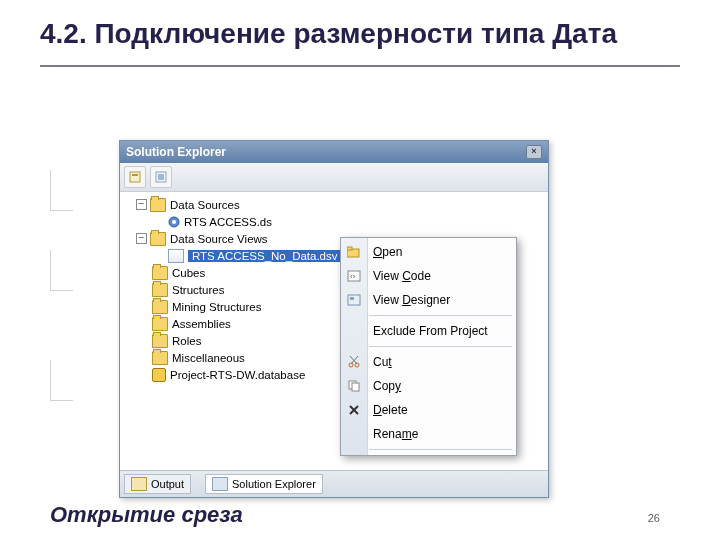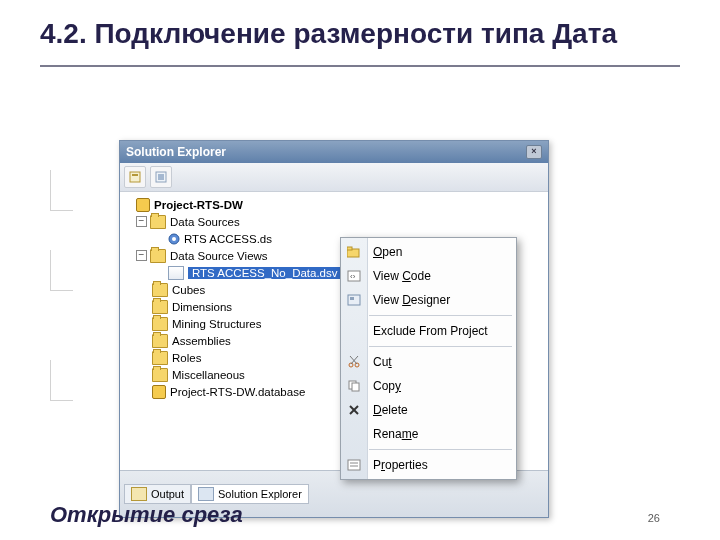--- a/index.html
+++ b/index.html
@@ -98,23 +98,23 @@
   .icon-blue svg{display:block}
   .icon-dsv { width:14px; height:12px; margin-right:4px; background:linear-gradient(#fff,#e7ecf3); border:1px solid #8ea2bc;}
   .sel {
     background:#316ac5;
     color:#fff;
     padding:0 4px;
   }
   .bottombar {
     background: linear-gradient(#e7ebf0,#d6dde6);
     border-top:1px solid #b9c2ce;
-    padding:13px 4px;
+    padding:3px 4px;
     display:flex;
-    gap:0;
+    gap:14px;
     font-size:11px;
   }
   .tab {
     background:#edf1f6;
     border:1px solid #b5becb;
     padding:2px 6px;
     display:flex;
     align-items:center;
     gap:4px;
   }
@@ -211,25 +211,20 @@
             <line x1="3" y1="4" x2="9" y2="4" stroke="#5a7da8"></line>
             <line x1="3" y1="6" x2="9" y2="6" stroke="#5a7da8"></line>
             <line x1="3" y1="8" x2="9" y2="8" stroke="#5a7da8"></line>
           </svg>
       </div>
     </div>
 
     <div class="tree">
       <div class="tree-row">
         <span class="indent"></span>
-        <span class="icon-db"></span>
-        <b>Project-RTS-DW</b>
-      </div>
-      <div class="tree-row">
-        <span class="indent"></span>
         <span class="expander">−</span>
         <span class="folder-yellow"></span>
         <span>Data Sources</span>
       </div>
       <div class="tree-row">
         <span class="indent"></span>
           <span class="indent"></span>
           <span class="indent"></span>
         <span class="icon-blue">
             <svg width="12" height="12">
@@ -255,21 +250,21 @@
       <div class="tree-row">
         <span class="indent"></span>
           <span class="indent"></span>
         <span class="folder-yellow"></span>
         <span>Cubes</span>
       </div>
       <div class="tree-row">
         <span class="indent"></span>
           <span class="indent"></span>
         <span class="folder-yellow"></span>
-        <span>Dimensions</span>
+        <span>Structures</span>
       </div>
       <div class="tree-row">
         <span class="indent"></span>
           <span class="indent"></span>
         <span class="folder-yellow"></span>
         <span>Mining Structures</span>
       </div>
       <div class="tree-row">
         <span class="indent"></span>
           <span class="indent"></span>
@@ -370,26 +365,16 @@
           <line x1="2" y1="2" x2="10" y2="10" stroke="#333" stroke-width="2"></line>
           <line x1="10" y1="2" x2="2" y2="10" stroke="#333" stroke-width="2"></line>
         </svg>
       </span>
     <span><u>D</u>elete</span>
   </div>
   <div class="ctx-item">
     <span>Rena<u>m</u>e</span>
   </div>
   <div class="ctx-sep"></div>
-  <div class="ctx-item">
-    <span class="ci">
-        <svg width="14" height="12">
-          <rect x="1" y="1" width="12" height="10" fill="#fff" stroke="#888"></rect>
-          <line x1="3" y1="4" x2="11" y2="4" stroke="#888"></line>
-          <line x1="3" y1="7" x2="11" y2="7" stroke="#888"></line>
-        </svg>
-      </span>
-    <span>P<u>r</u>operties</span>
-  </div>
 </div>
 
 <div class="caption">Открытие среза</div>
 <div class="pagenum">26</div>
 
 </body></html>

